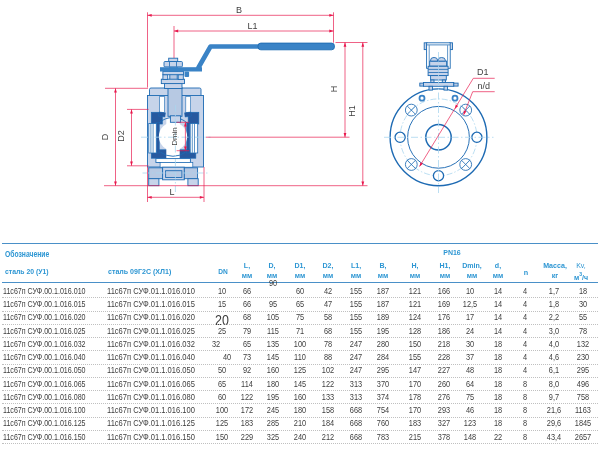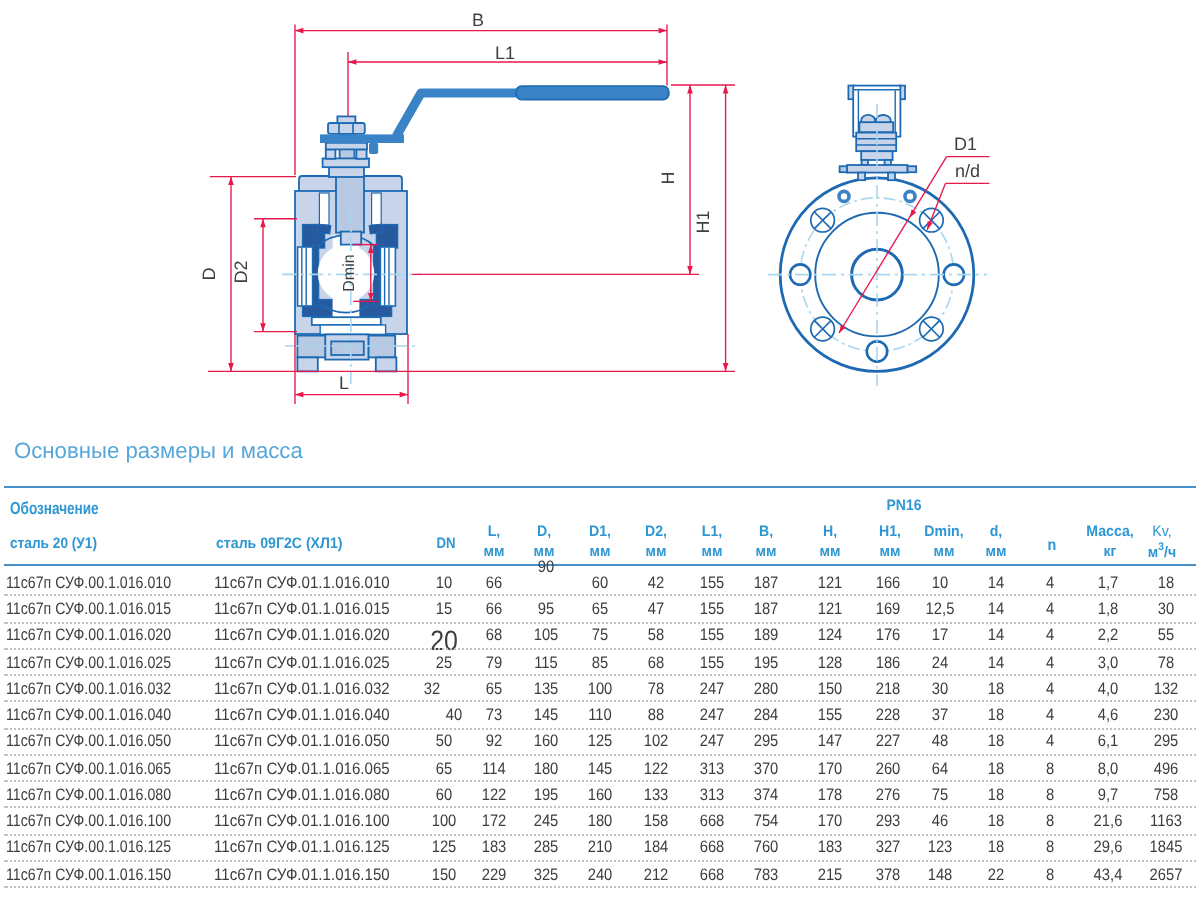--- a/index.html
+++ b/index.html
@@ -148,21 +148,20 @@
 <text x="482.8" y="75.2" style="font-family:'Liberation Sans',sans-serif;font-size:9px;fill:#3f3f3f" text-anchor="middle">D1</text>
 <line x1="473.3" y1="78.3" x2="494.7" y2="78.3" stroke="#e8174c" stroke-width="0.68"></line>
 <line x1="473.3" y1="78.3" x2="419.5" y2="166.5" stroke="#e8174c" stroke-width="0.68"></line>
 <polygon points="454.8,108.9 455.8,104.6 458.2,106.1" fill="#e8174c"></polygon>
 <polygon points="419.5,166.5 420.5,162.2 422.9,163.7" fill="#e8174c"></polygon>
 <text x="483.7" y="88.7" style="font-family:'Liberation Sans',sans-serif;font-size:9px;fill:#3f3f3f" text-anchor="middle">n/d</text>
 <line x1="472.7" y1="91.7" x2="494.7" y2="91.7" stroke="#e8174c" stroke-width="0.68"></line>
 <line x1="472.7" y1="91.7" x2="463.6" y2="114.9" stroke="#e8174c" stroke-width="0.68"></line>
 <polygon points="463.6,114.9 463.8,110.5 466.4,111.5" fill="#e8174c"></polygon>
 </svg>
-<div style="position:absolute;left:7px;top:220.4px;font-size:11.1px;color:#57a7d8;letter-spacing:0px;white-space:nowrap">Основные размеры и масса</div>
 <div style="position:absolute;left:2px;top:243px;width:596px;height:1px;background:#4a90c8"></div>
 <div style="position:absolute;left:2px;top:282.4px;width:596px;height:1px;background:#4a90c8"></div>
 <div style="position:absolute;left:5.3px;top:249.1px;font-size:8.7px;font-weight:bold;color:#2d96d3;white-space:nowrap;transform:scaleX(0.78);transform-origin:0 0">Обозначение</div>
 <div style="position:absolute;left:452.2px;top:248.0px;font-size:7.6px;font-weight:bold;color:#2d96d3;white-space:nowrap;transform:translateX(-50%) scaleX(0.92)">PN16</div>
 <div style="position:absolute;left:4.6px;top:267.2px;font-size:7.6px;font-weight:bold;color:#2d96d3;white-space:nowrap;transform:scaleX(0.9);transform-origin:0 0">сталь 20 (У1)</div>
 <div style="position:absolute;left:108px;top:267.2px;font-size:7.6px;font-weight:bold;color:#2d96d3;white-space:nowrap;transform:scaleX(0.93);transform-origin:0 0">сталь 09Г2С (ХЛ1)</div>
 <div style="position:absolute;left:246.9px;top:261.2px;font-size:7.6px;font-weight:bold;color:#2d96d3;white-space:nowrap;transform:translateX(-50%) scaleX(0.93)">L,</div>
 <div style="position:absolute;left:246.9px;top:271.4px;font-size:7.6px;font-weight:bold;color:#2d96d3;white-space:nowrap;transform:translateX(-50%) scaleX(0.93)">мм</div>
 <div style="position:absolute;left:271.9px;top:261.2px;font-size:7.6px;font-weight:bold;color:#2d96d3;white-space:nowrap;transform:translateX(-50%) scaleX(0.93)">D,</div>
 <div style="position:absolute;left:271.9px;top:271.4px;font-size:7.6px;font-weight:bold;color:#2d96d3;white-space:nowrap;transform:translateX(-50%) scaleX(0.93)">мм</div>
@@ -237,21 +236,21 @@
 <div style="position:absolute;left:498.3px;top:312.4px;transform:translateX(-50%) scaleX(0.89);font-size:8.3px;color:#3d3d3d;white-space:nowrap">14</div>
 <div style="position:absolute;left:524.5px;top:312.4px;transform:translateX(-50%) scaleX(0.89);font-size:8.3px;color:#3d3d3d;white-space:nowrap">4</div>
 <div style="position:absolute;left:553.5px;top:312.4px;transform:translateX(-50%) scaleX(0.89);font-size:8.3px;color:#3d3d3d;white-space:nowrap">2,2</div>
 <div style="position:absolute;left:583.3px;top:312.4px;transform:translateX(-50%) scaleX(0.89);font-size:8.3px;color:#3d3d3d;white-space:nowrap">55</div>
 <div style="position:absolute;left:2px;top:323.9px;width:596px;border-top:1px dotted #c0c0c0"></div>
 <div style="position:absolute;left:3.2px;top:325.6px;font-size:8.3px;color:#3d3d3d;white-space:nowrap;transform:scaleX(0.855);transform-origin:0 0">11с67п СУФ.00.1.016.025</div>
 <div style="position:absolute;left:106.8px;top:325.6px;font-size:8.3px;color:#3d3d3d;white-space:nowrap;transform:scaleX(0.91);transform-origin:0 0">11с67п СУФ.01.1.016.025</div>
 <div style="position:absolute;left:221.9px;top:325.6px;transform:translateX(-50%) scaleX(0.89);font-size:8.3px;color:#3d3d3d;white-space:nowrap">25</div>
 <div style="position:absolute;left:246.9px;top:325.6px;transform:translateX(-50%) scaleX(0.89);font-size:8.3px;color:#3d3d3d;white-space:nowrap">79</div>
 <div style="position:absolute;left:272.7px;top:325.6px;transform:translateX(-50%) scaleX(0.89);font-size:8.3px;color:#3d3d3d;white-space:nowrap">115</div>
-<div style="position:absolute;left:299.9px;top:325.6px;transform:translateX(-50%) scaleX(0.89);font-size:8.3px;color:#3d3d3d;white-space:nowrap">85</div>
+<div style="position:absolute;left:299.9px;top:325.6px;transform:translateX(-50%) scaleX(0.89);font-size:8.3px;color:#3d3d3d;white-space:nowrap">71</div>
 <div style="position:absolute;left:328.4px;top:325.6px;transform:translateX(-50%) scaleX(0.89);font-size:8.3px;color:#3d3d3d;white-space:nowrap">68</div>
 <div style="position:absolute;left:355.6px;top:325.6px;transform:translateX(-50%) scaleX(0.89);font-size:8.3px;color:#3d3d3d;white-space:nowrap">155</div>
 <div style="position:absolute;left:383.3px;top:325.6px;transform:translateX(-50%) scaleX(0.89);font-size:8.3px;color:#3d3d3d;white-space:nowrap">195</div>
 <div style="position:absolute;left:414.7px;top:325.6px;transform:translateX(-50%) scaleX(0.89);font-size:8.3px;color:#3d3d3d;white-space:nowrap">128</div>
 <div style="position:absolute;left:444.3px;top:325.6px;transform:translateX(-50%) scaleX(0.89);font-size:8.3px;color:#3d3d3d;white-space:nowrap">186</div>
 <div style="position:absolute;left:469.8px;top:325.6px;transform:translateX(-50%) scaleX(0.89);font-size:8.3px;color:#3d3d3d;white-space:nowrap">24</div>
 <div style="position:absolute;left:498.3px;top:325.6px;transform:translateX(-50%) scaleX(0.89);font-size:8.3px;color:#3d3d3d;white-space:nowrap">14</div>
 <div style="position:absolute;left:524.5px;top:325.6px;transform:translateX(-50%) scaleX(0.89);font-size:8.3px;color:#3d3d3d;white-space:nowrap">4</div>
 <div style="position:absolute;left:553.5px;top:325.6px;transform:translateX(-50%) scaleX(0.89);font-size:8.3px;color:#3d3d3d;white-space:nowrap">3,0</div>
 <div style="position:absolute;left:583.3px;top:325.6px;transform:translateX(-50%) scaleX(0.89);font-size:8.3px;color:#3d3d3d;white-space:nowrap">78</div>

